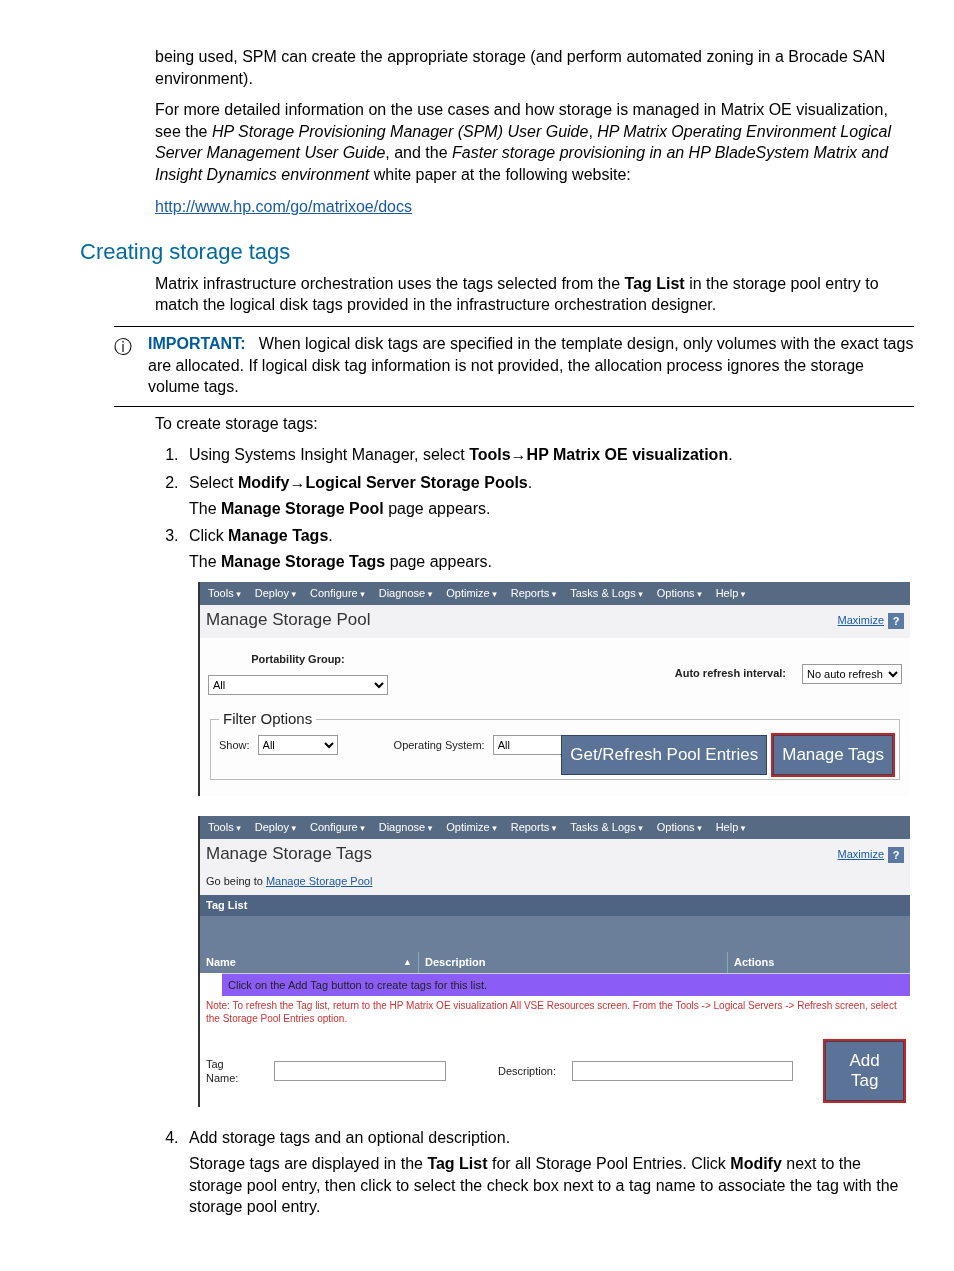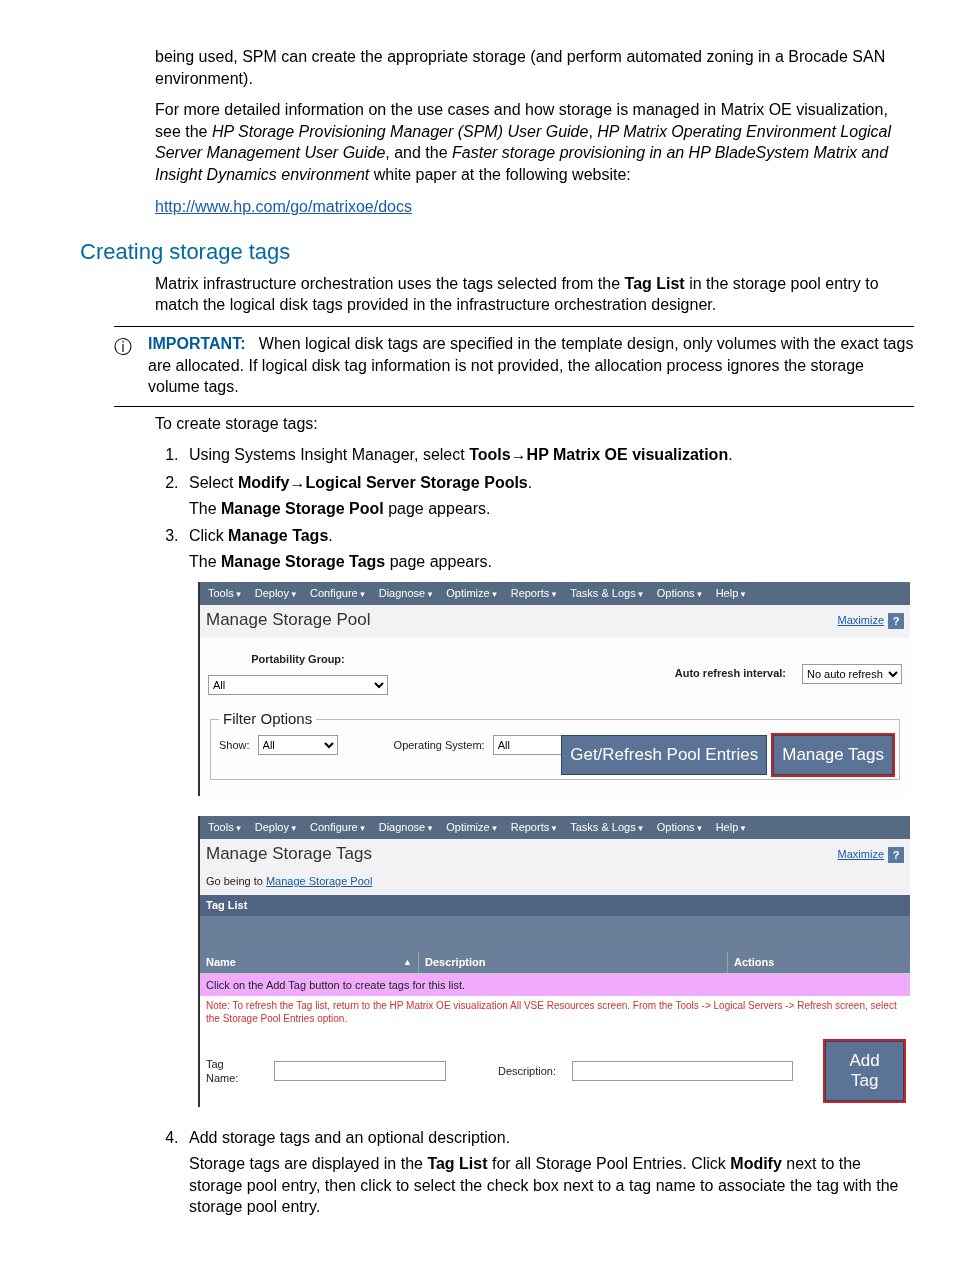--- a/index.html
+++ b/index.html
@@ -154,24 +154,25 @@
     background: #6b7f9b;
     color: #fff;
     font-weight: bold;
     font-size: 11px;
   }
   .taglist-cols > div { padding: 3px 6px; margin-top: 36px; }
   .col-name { flex: 0 0 206px; border-right: 1px solid #8aa; display:flex; justify-content:space-between; align-items:center;}
   .col-desc { flex: 1; border-right: 1px solid #8aa; }
   .col-act  { flex: 0 0 170px; }
   .tag-hint {
-    background: #f0abfc;
+    background: #8b5cf6;
     padding: 4px 6px;
     font-size: 11px;
     border-top: 1px solid #ccc;
+    margin-left: 22px;
   }
   .tag-note {
     color: #c33;
     font-size: 10px;
     padding: 4px 6px 10px 6px;
     line-height: 1.25;
   }
   .tag-form {
     display: flex;
     align-items: center;

